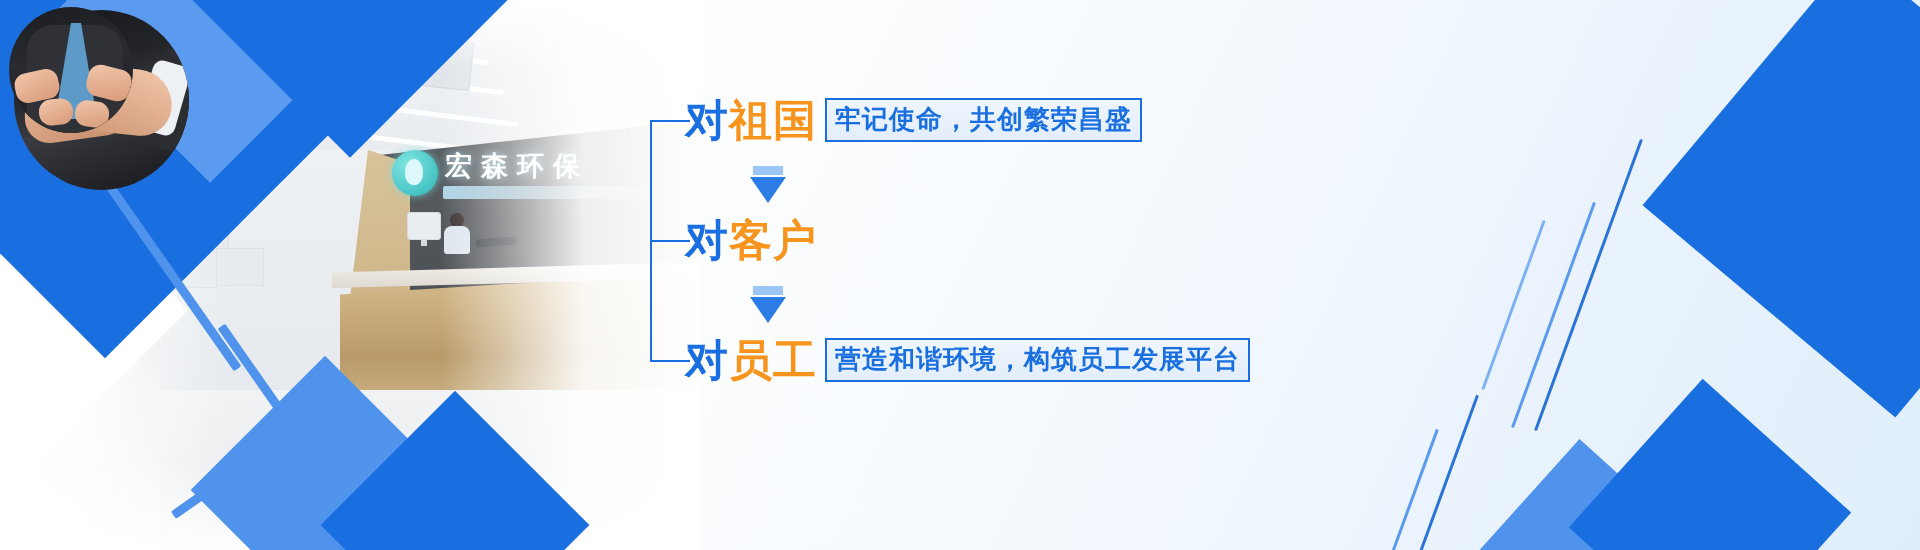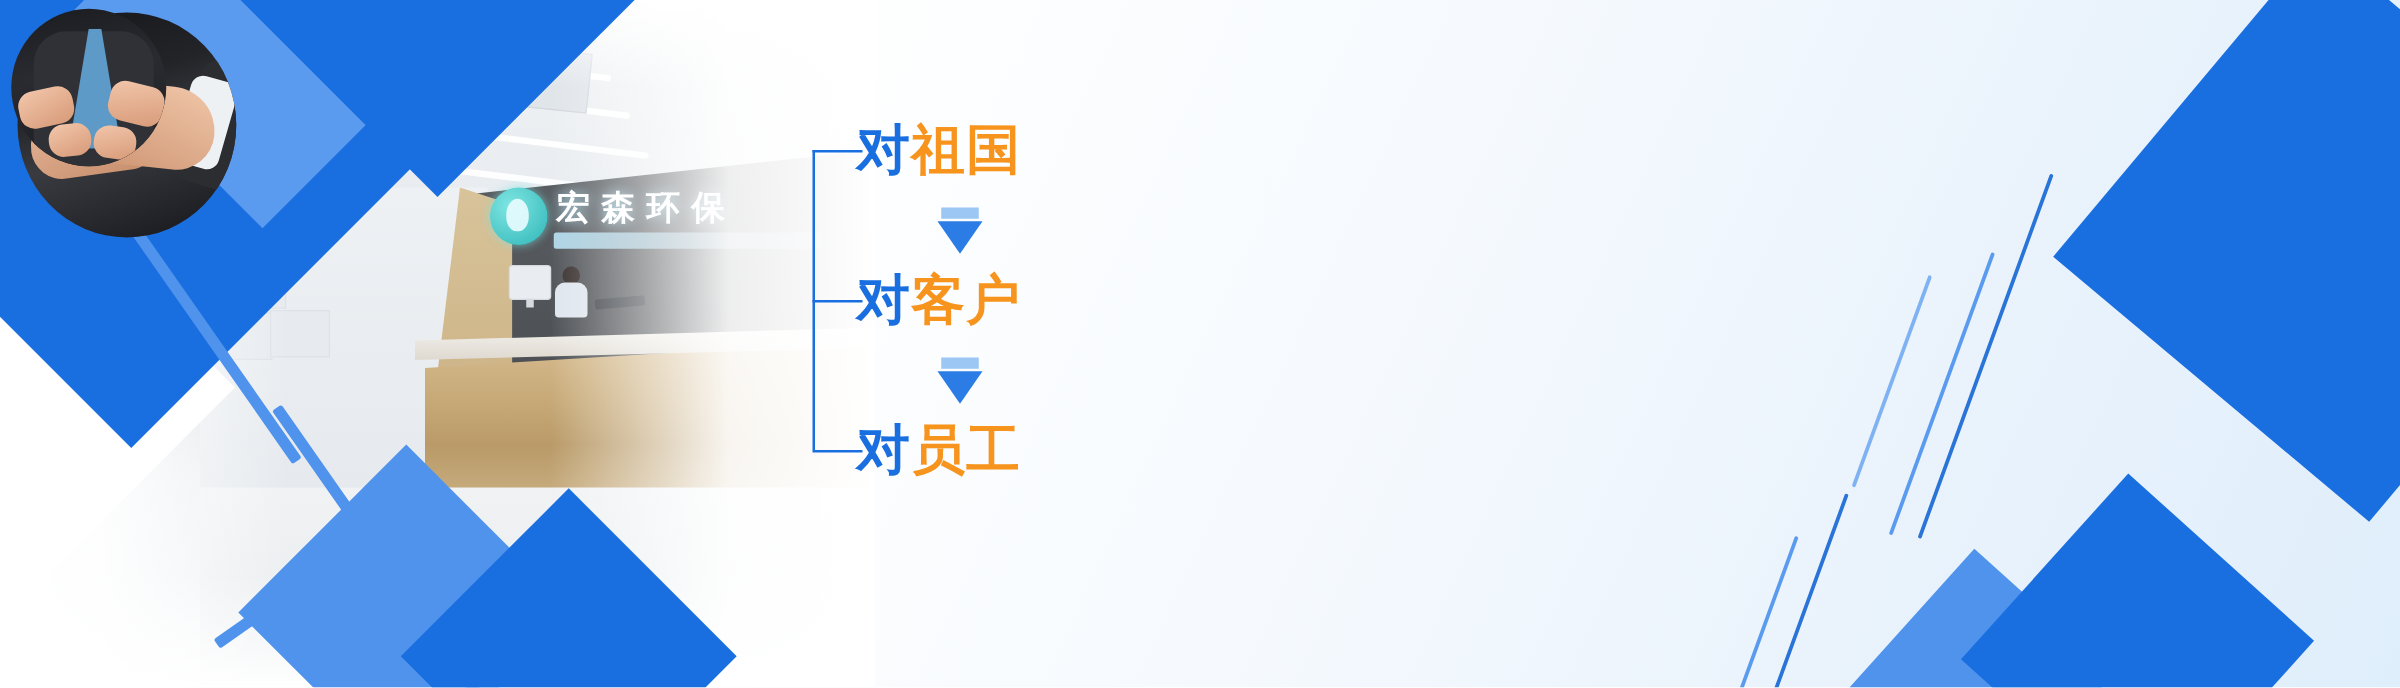--- a/index.html
+++ b/index.html
@@ -222,36 +222,38 @@
   <div class="content">
 
     <div class="bracket"></div>
     <div class="bracket-t"></div>
     <div class="bracket-m"></div>
     <div class="bracket-b"></div>
 
     <div class="row r1">
       <span class="heading h-blue">对</span>
       <span class="heading h-orange">祖国</span>
+      <span class="tagbox">牢记使命，共创繁荣昌盛</span>
     </div>
 
     <div class="arrow a1">
       <div class="cap"></div>
       <div class="tri"></div>
     </div>
 
     <div class="row r2">
       <span class="heading h-blue">对</span>
       <span class="heading h-orange">客户</span>
     </div>
 
     <div class="arrow a2">
       <div class="cap"></div>
       <div class="tri"></div>
     </div>
 
     <div class="row r3">
       <span class="heading h-blue">对</span>
       <span class="heading h-orange">员工</span>
+      <span class="tagbox">营造和谐环境，构筑员工发展平台</span>
     </div>
 
   </div>
 </div>
 
 </body></html>

